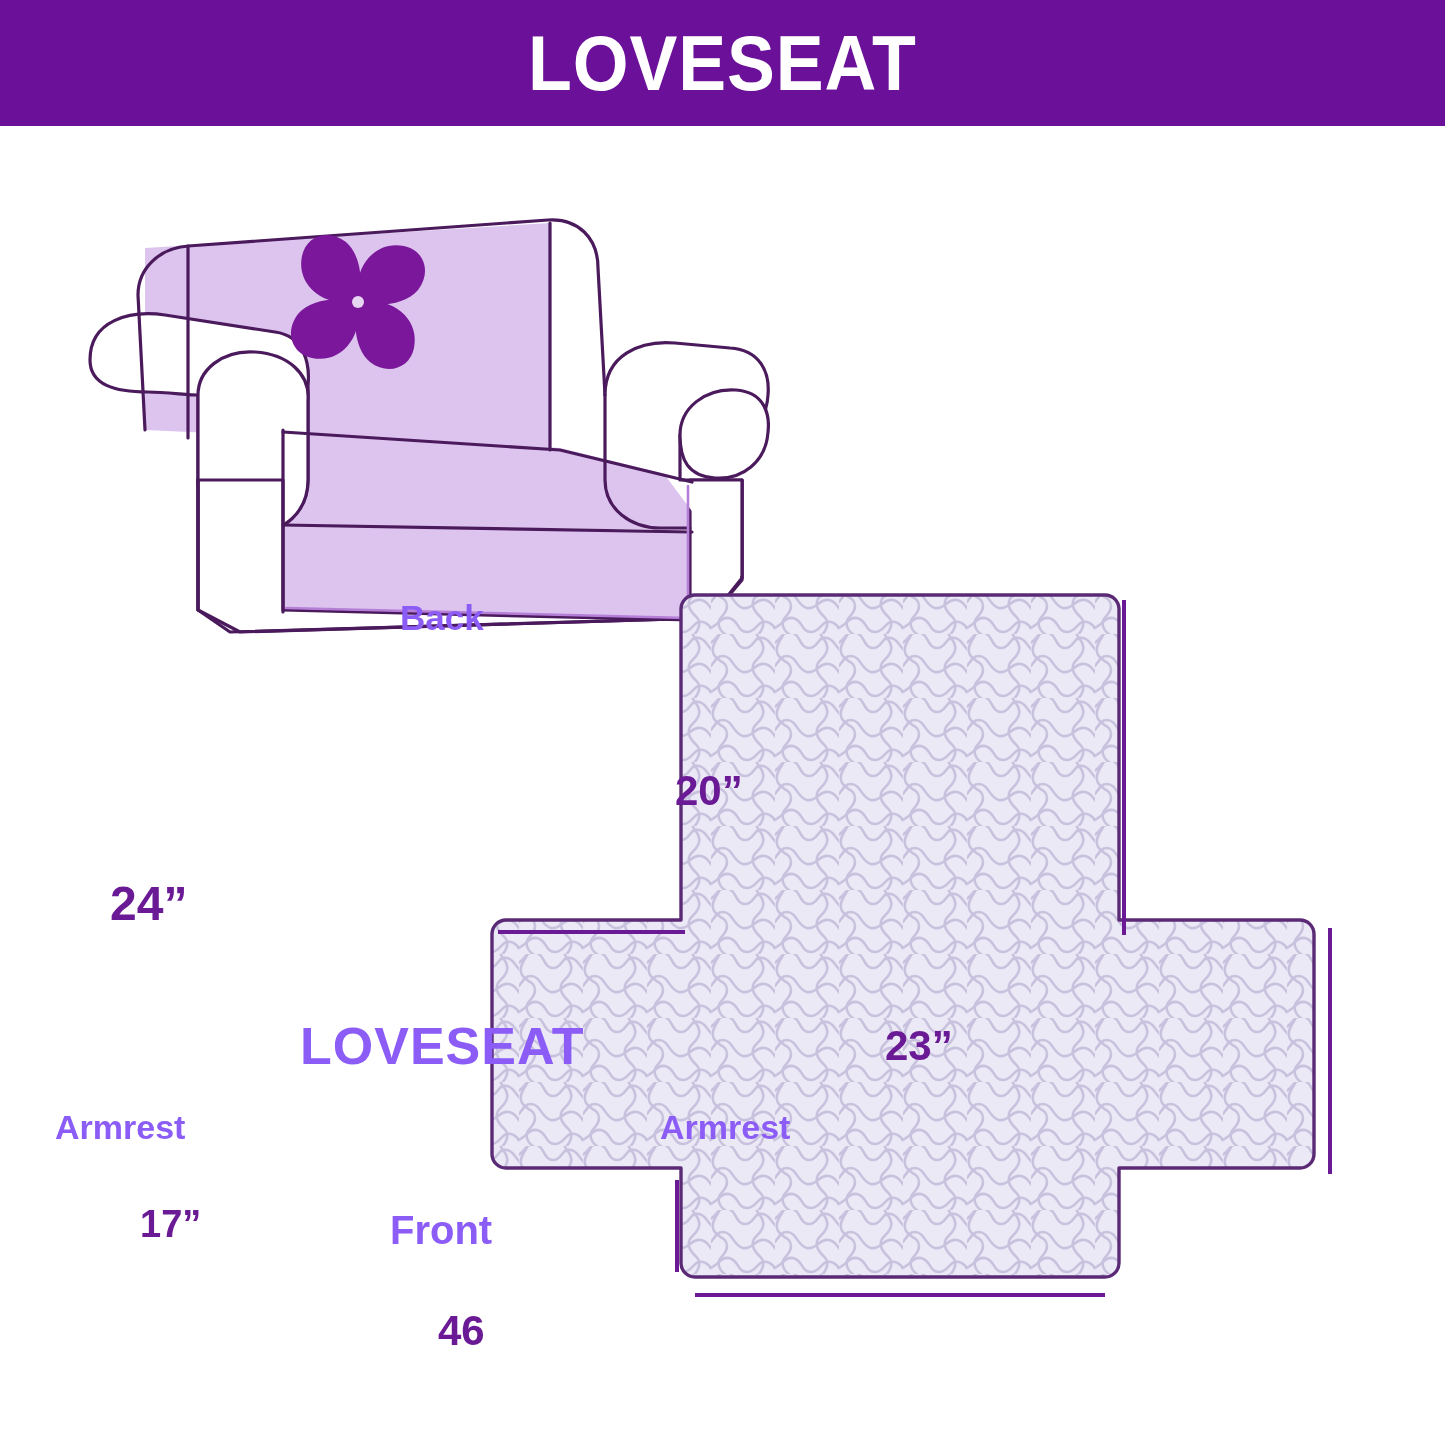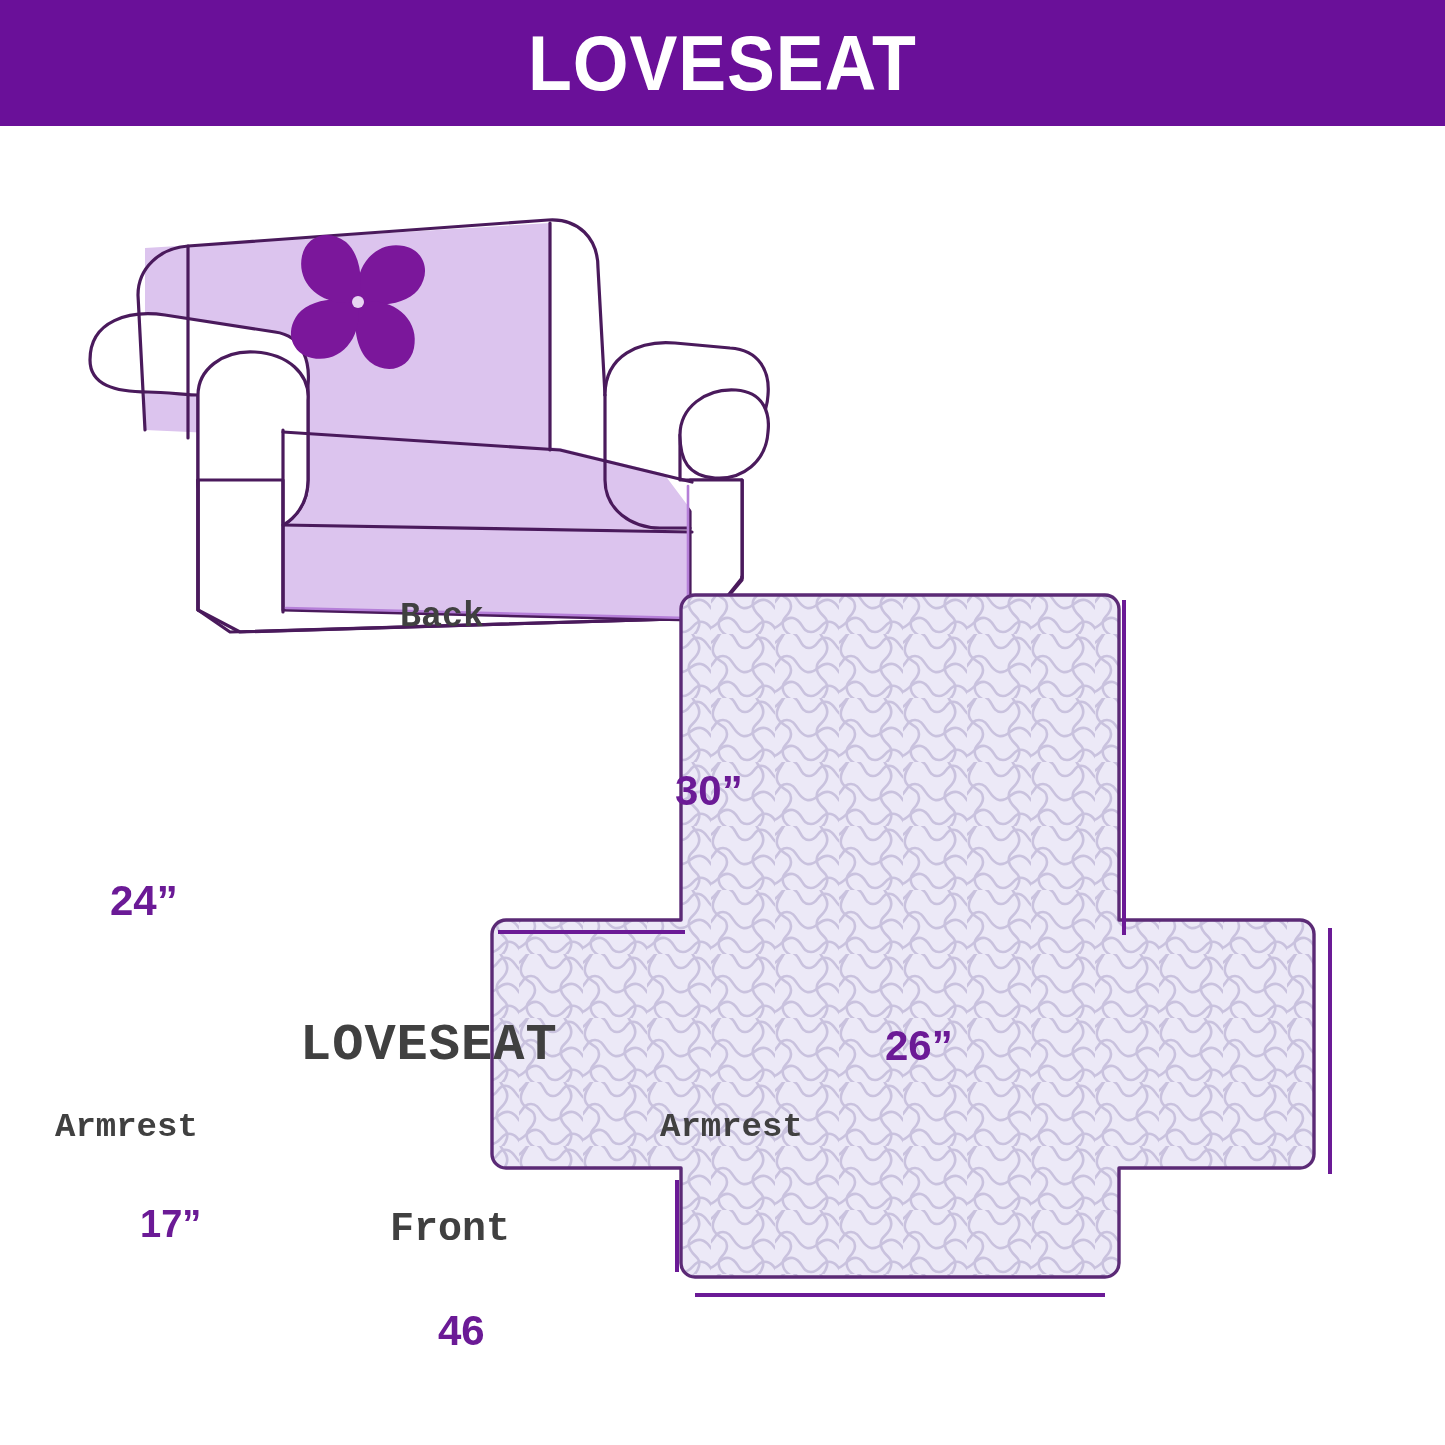--- a/index.html
+++ b/index.html
@@ -57,34 +57,34 @@
   .dim-label {
     position: absolute;
     color: #6b1a96;
     font-weight: bold;
     font-family: "Liberation Sans", sans-serif;
     white-space: nowrap;
     line-height: 1;
   }
   .panel-label {
     position: absolute;
-    color: #404040;
+    color: #8b5cf6;
     font-weight: bold;
-    font-family: Liberation Mono, monospace;
+    font-family: Liberation Sans, sans-serif;
     white-space: nowrap;
     line-height: 1;
   }
 
   #label-back      { left: 400px;  top: 600px;  font-size: 35px; }
   #label-loveseat  { left: 300px;  top: 1020px; font-size: 52px; letter-spacing: 1px;}
   #label-armrest-l { left: 55px;   top: 1110px; font-size: 34px; }
   #label-armrest-r { left: 660px;  top: 1110px; font-size: 34px; }
   #label-front     { left: 390px;  top: 1210px; font-size: 40px; }
 
-  #dim-24  { left: 110px; top: 880px;  font-size: 42px; }
+  #dim-24  { left: 110px; top: 880px;  font-size: 48px; }
   #dim-40  { left: 675px; top: 770px;  font-size: 42px; }
   #dim-23  { left: 885px; top: 1025px; font-size: 42px; }
   #dim-13  { left: 140px; top: 1205px; font-size: 38px; }
   #dim-46  { left: 438px; top: 1310px; font-size: 42px; }
 </style>
 </head>
 <body>
 
 <div id="header-banner">
   <div id="header-title">LOVESEAT</div>
@@ -201,19 +201,19 @@
 <div class="panel-label" id="label-loveseat">LOVESEAT</div>
 
 <div class="panel-label" id="label-armrest-l">Armrest</div>
 
 <div class="panel-label" id="label-armrest-r">Armrest</div>
 
 <div class="panel-label" id="label-front">Front</div>
 
 <div class="dim-label" id="dim-24">24”</div>
 
-<div class="dim-label" id="dim-40">30”</div>
-
-<div class="dim-label" id="dim-23">26”</div>
+<div class="dim-label" id="dim-40">20”</div>
+
+<div class="dim-label" id="dim-23">23”</div>
 
 <div class="dim-label" id="dim-13">17”</div>
 
 <div class="dim-label" id="dim-46">46</div>
 
 </body></html>

